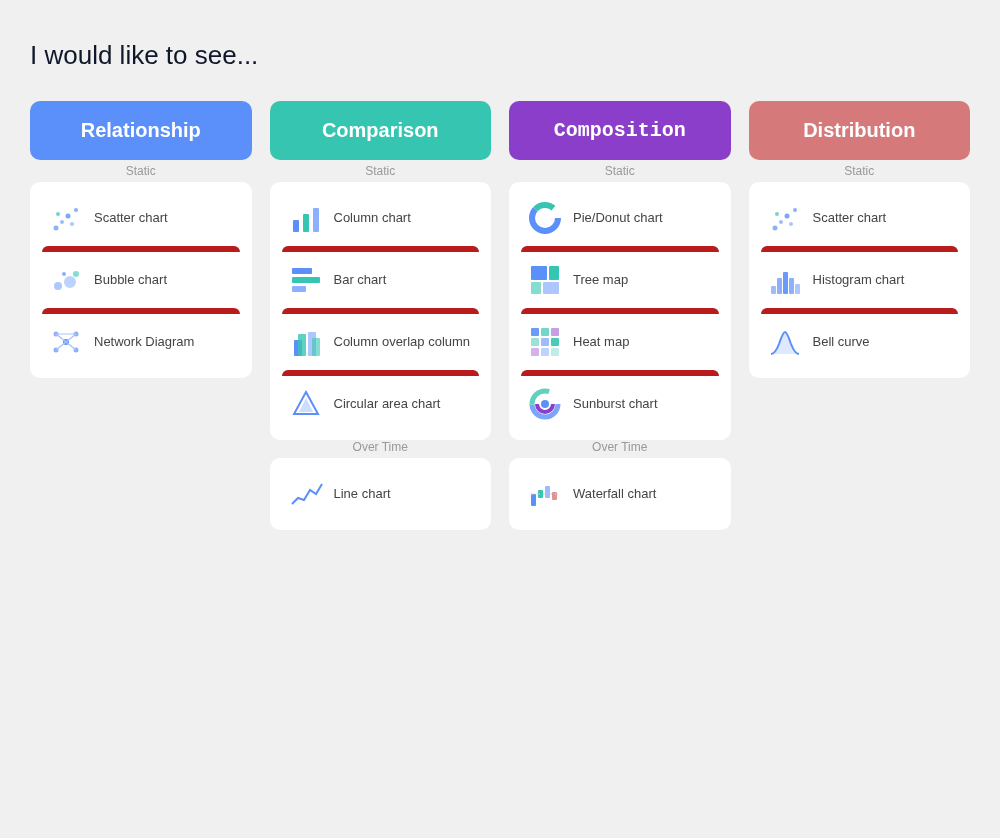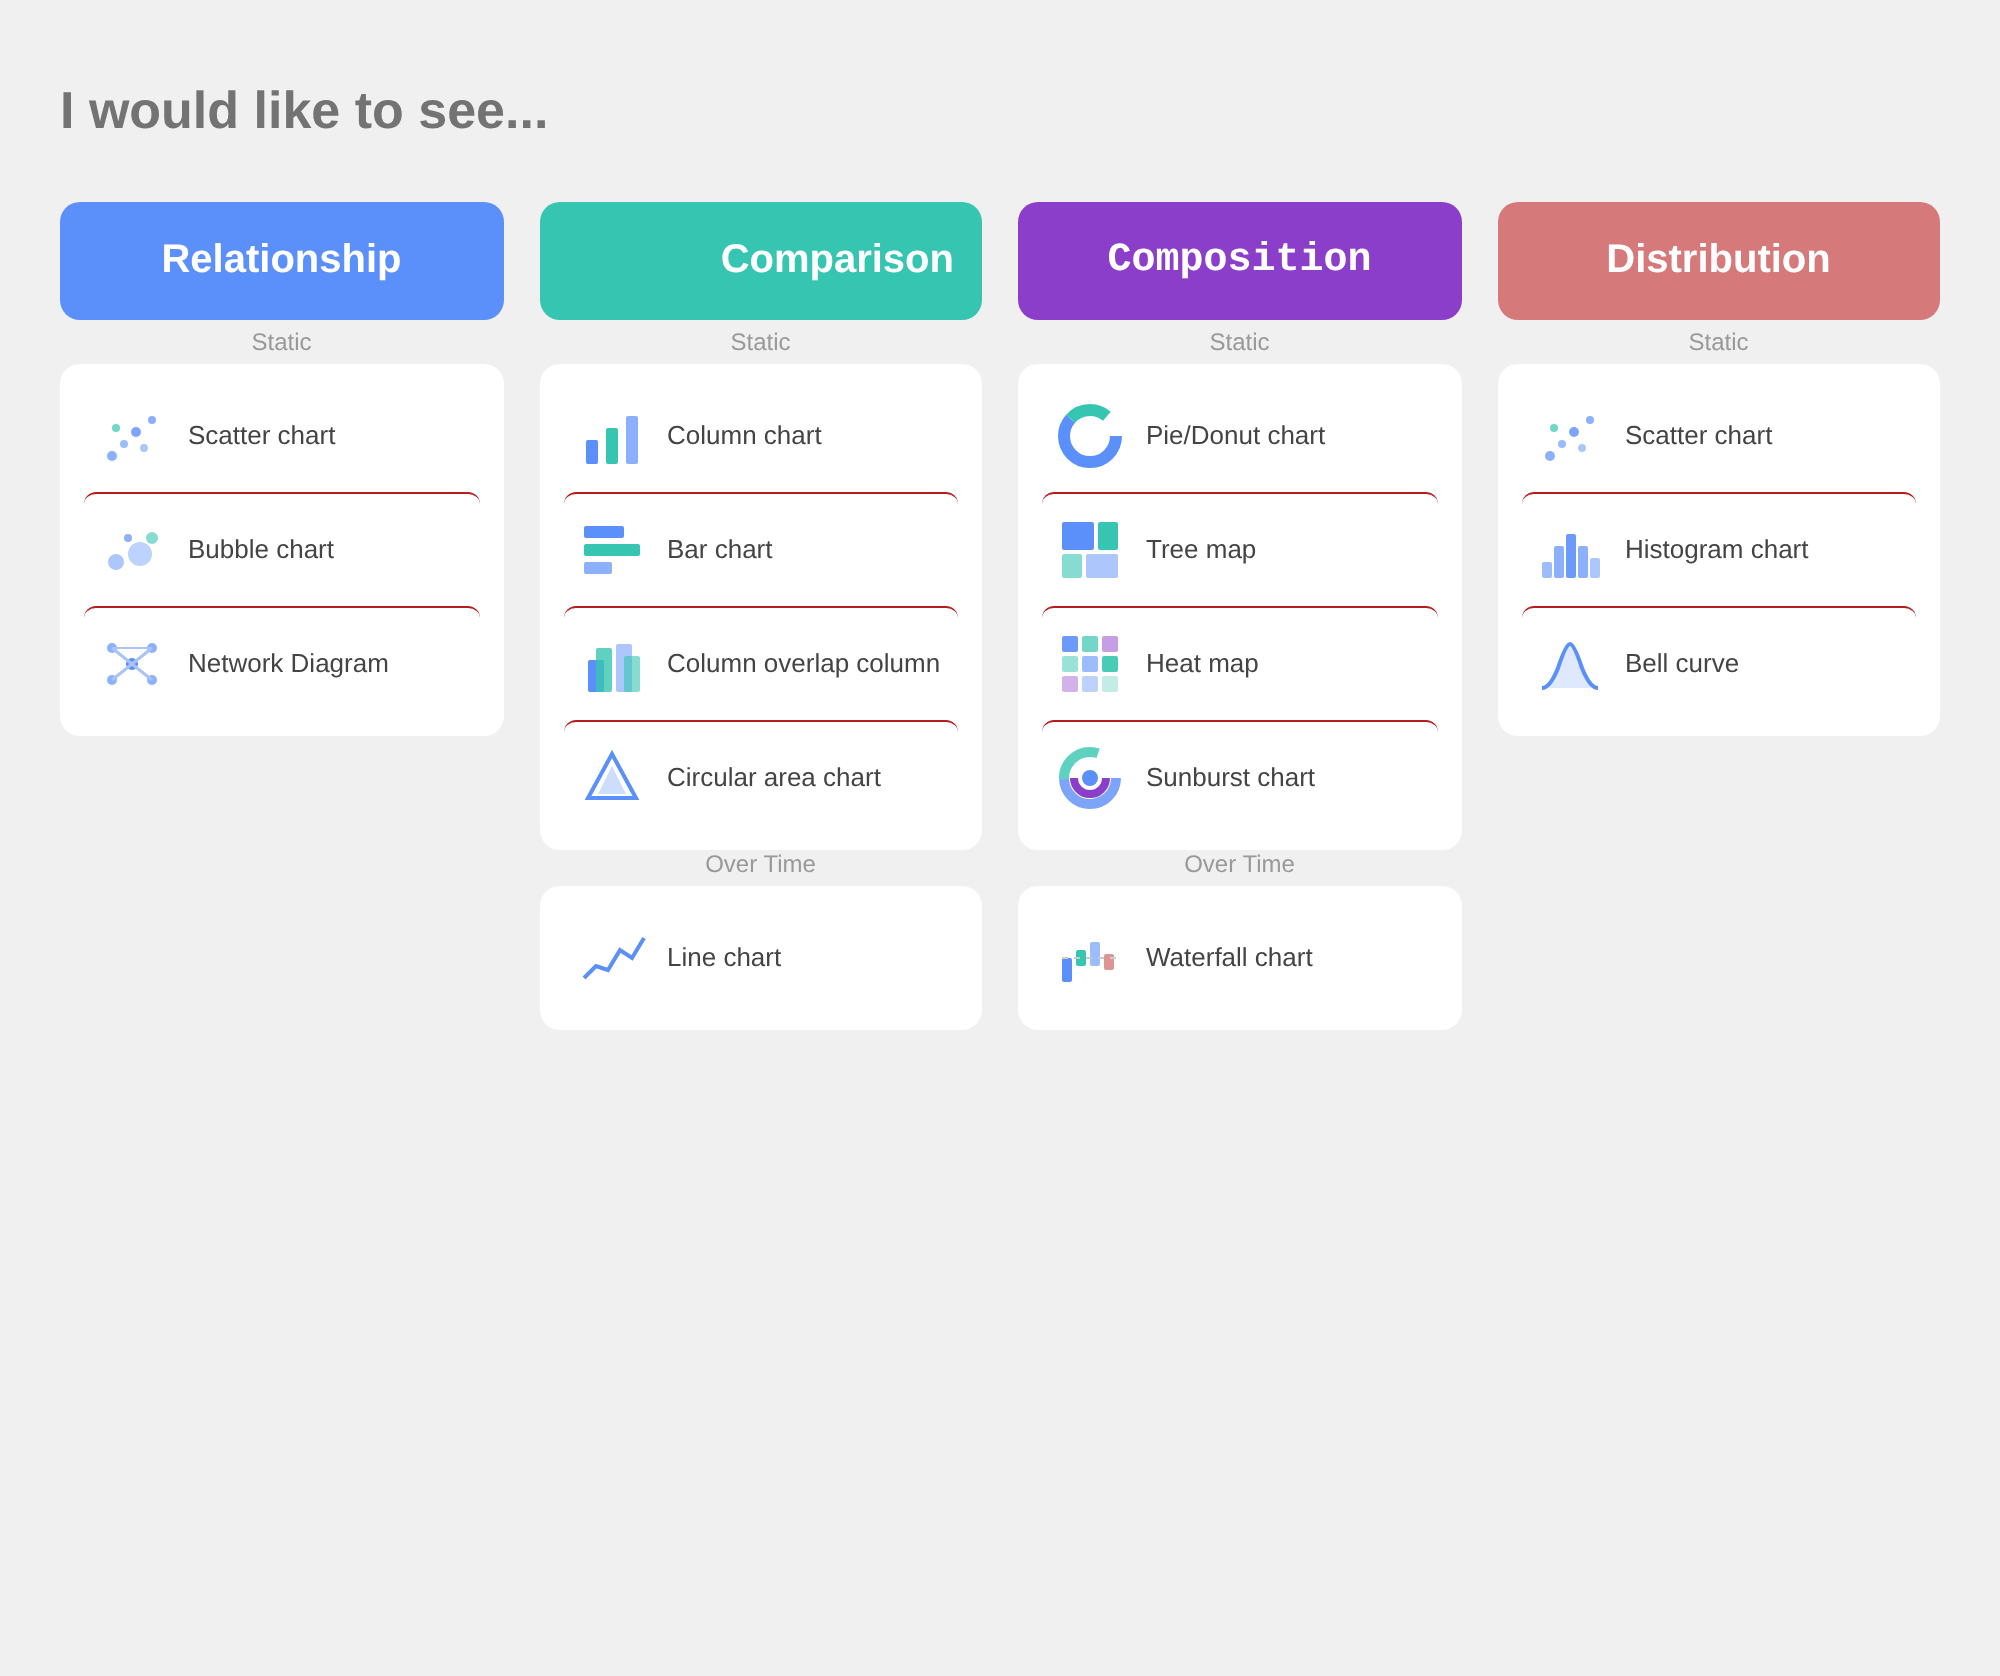--- a/index.html
+++ b/index.html
@@ -4,22 +4,22 @@
   <style>
     * { box-sizing: border-box; margin: 0; padding: 0; }
     body {
       background: #f0f0f0;
       font-family: -apple-system, BlinkMacSystemFont, 'Segoe UI', sans-serif;
       padding: 40px 30px;
       min-height: 838px;
     }
     .page-title {
       font-size: 26px;
-      font-weight: 700;
-      color: #737373;
+      font-weight: 400;
+      color: #0f172a;
       margin-bottom: 30px;
     }
     .columns {
       display: flex;
       gap: 18px;
       align-items: flex-start;
     }
     .column {
       flex: 1;
       display: flex;
@@ -28,21 +28,21 @@
     .category-header {
       border-radius: 10px;
       padding: 18px 14px;
       text-align: center;
       font-size: 20px;
       font-weight: 700;
       color: #fff;
       margin-bottom: 4px;
     }
     .relationship-header { background: #5b8ff9; }
-    .comparison-header { background: #36c5b0; text-align: right; }
+    .comparison-header { background: #36c5b0; }
     .composition-header { background: #8b3eca; font-family: Liberation Mono, monospace; }
     .distribution-header { background: #d6797a; }
 
     .section-label {
       font-size: 12px;
       color: #999;
       text-align: center;
       margin-bottom: 4px;
     }
     .chart-card {
@@ -55,21 +55,21 @@
     }
     .chart-item {
       display: flex;
       align-items: center;
       gap: 10px;
       padding: 10px 6px;
       cursor: pointer;
       border-radius: 6px;
     }
     .chart-item + .chart-item {
-      border-top: 1px solid #b91c1c;
+      border-top: 6px solid #b91c1c;
     }
     .chart-icon {
       width: 36px;
       height: 36px;
       flex-shrink: 0;
       display: flex;
       align-items: center;
       justify-content: center;
     }
     .chart-label {

